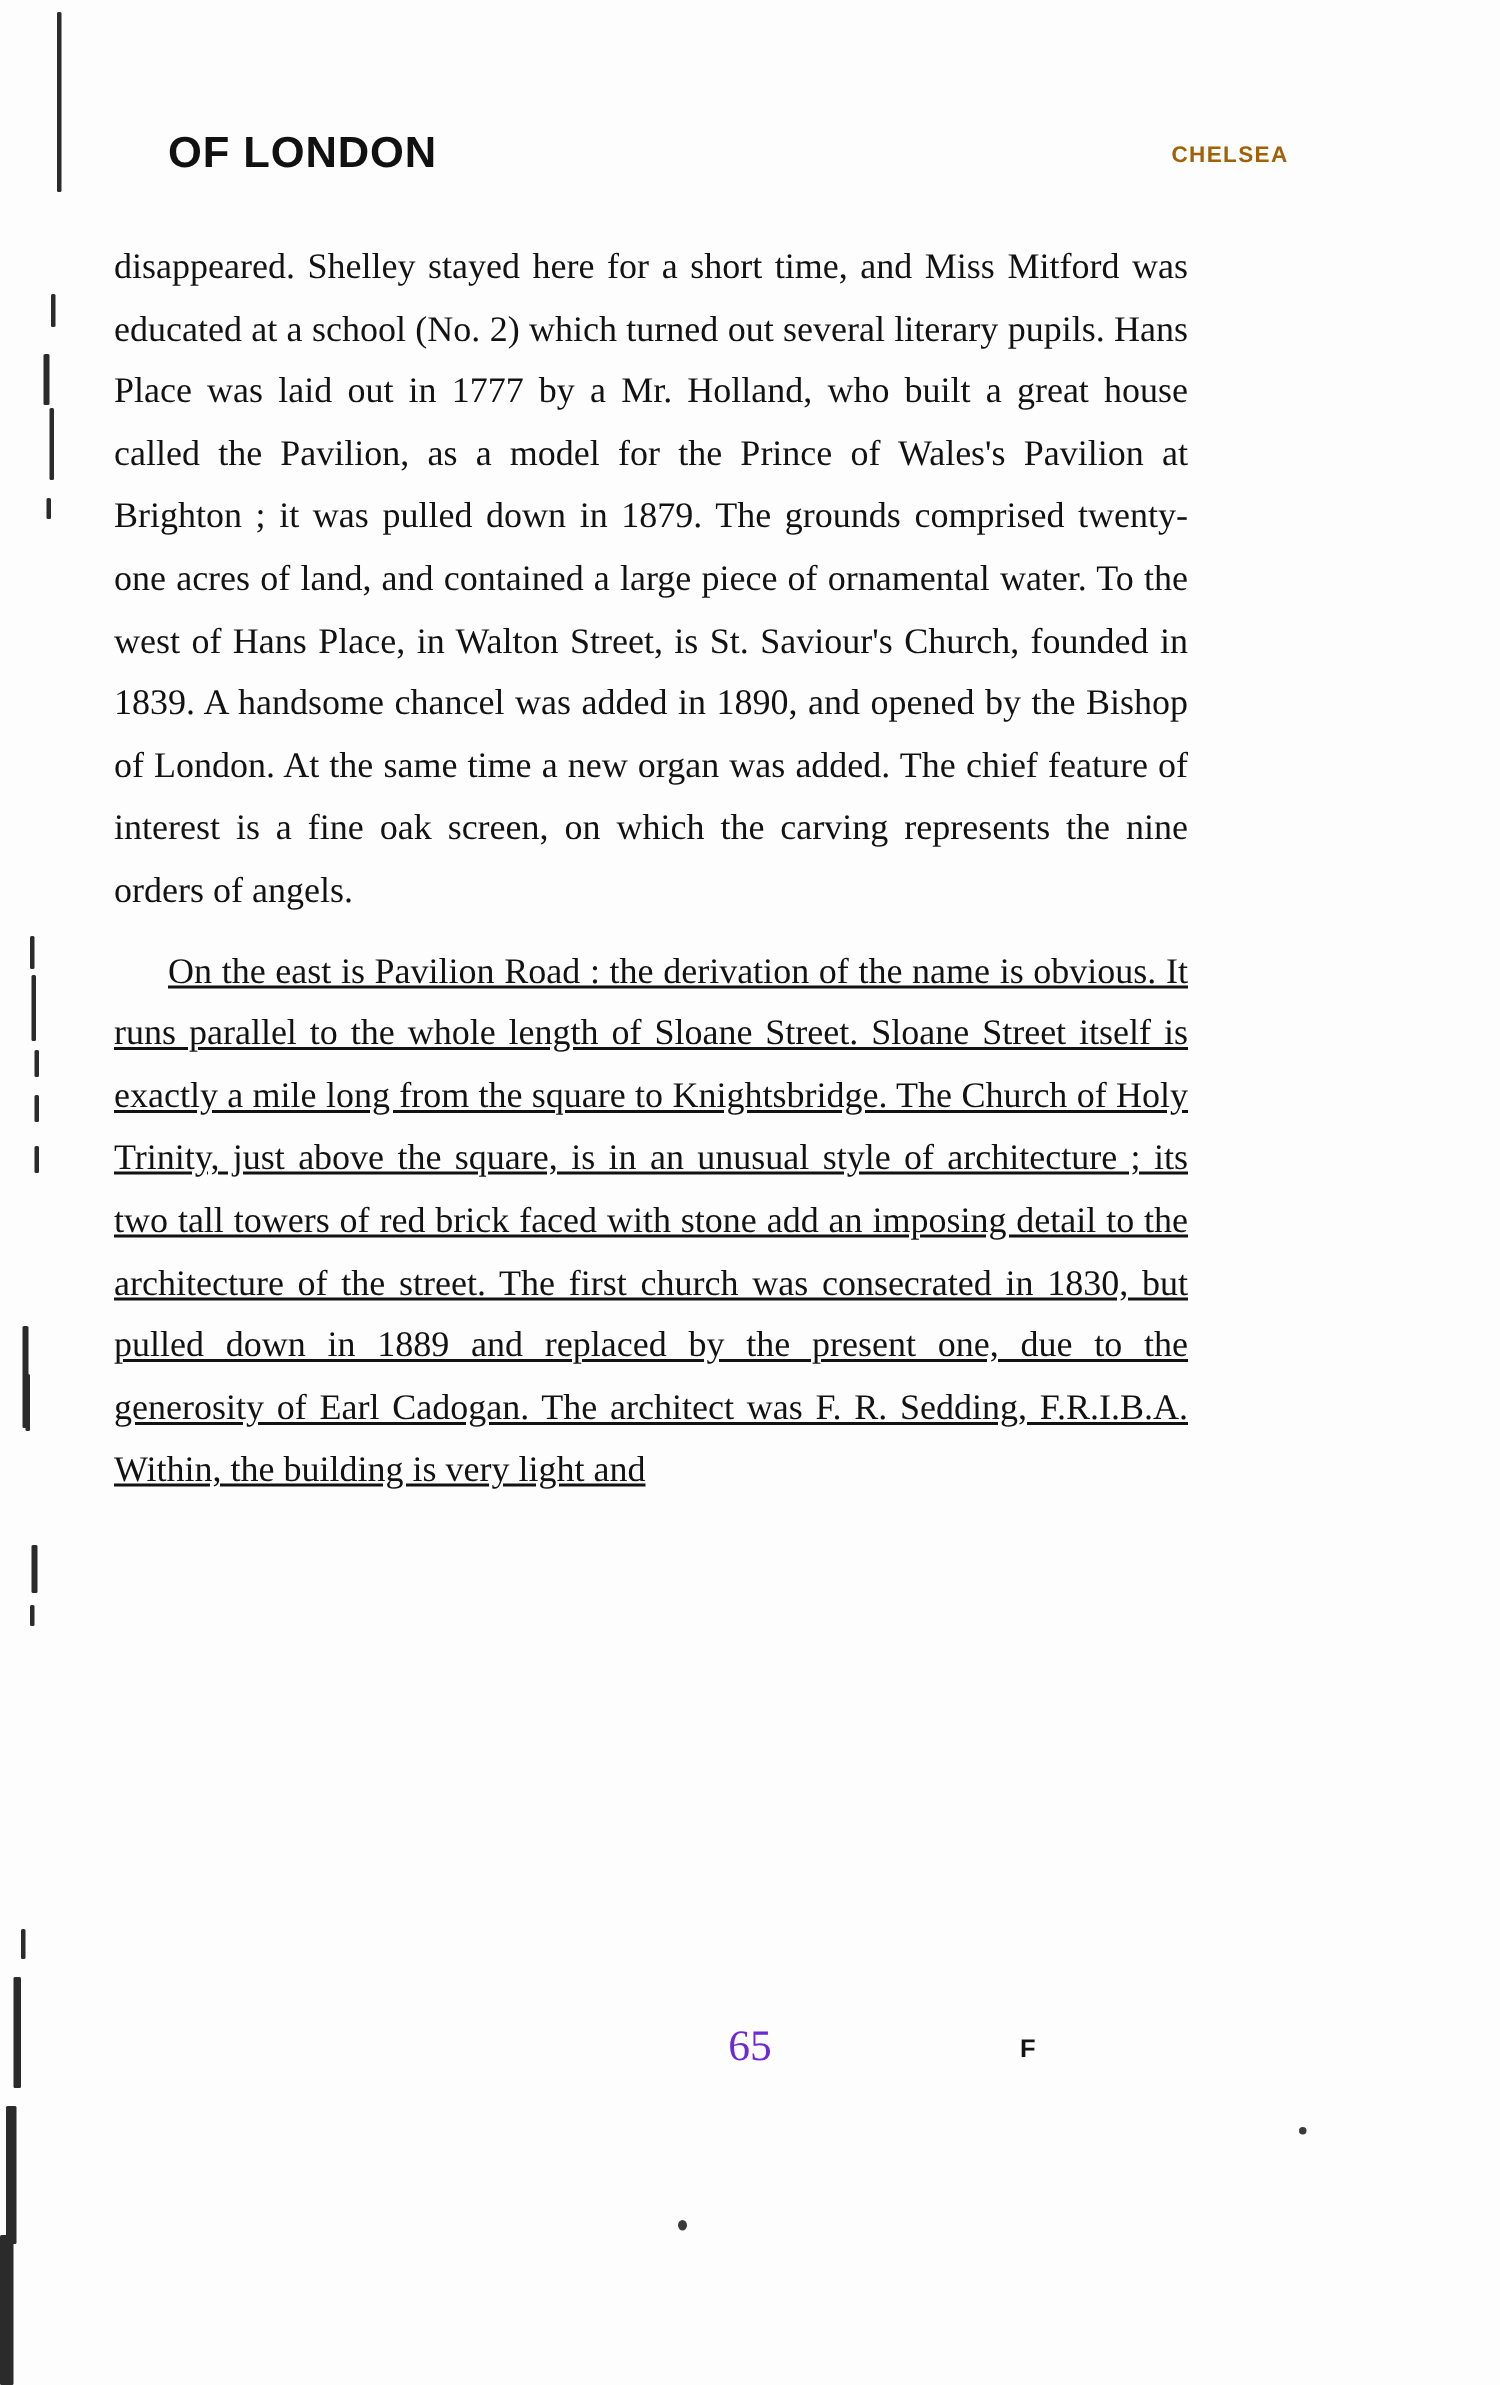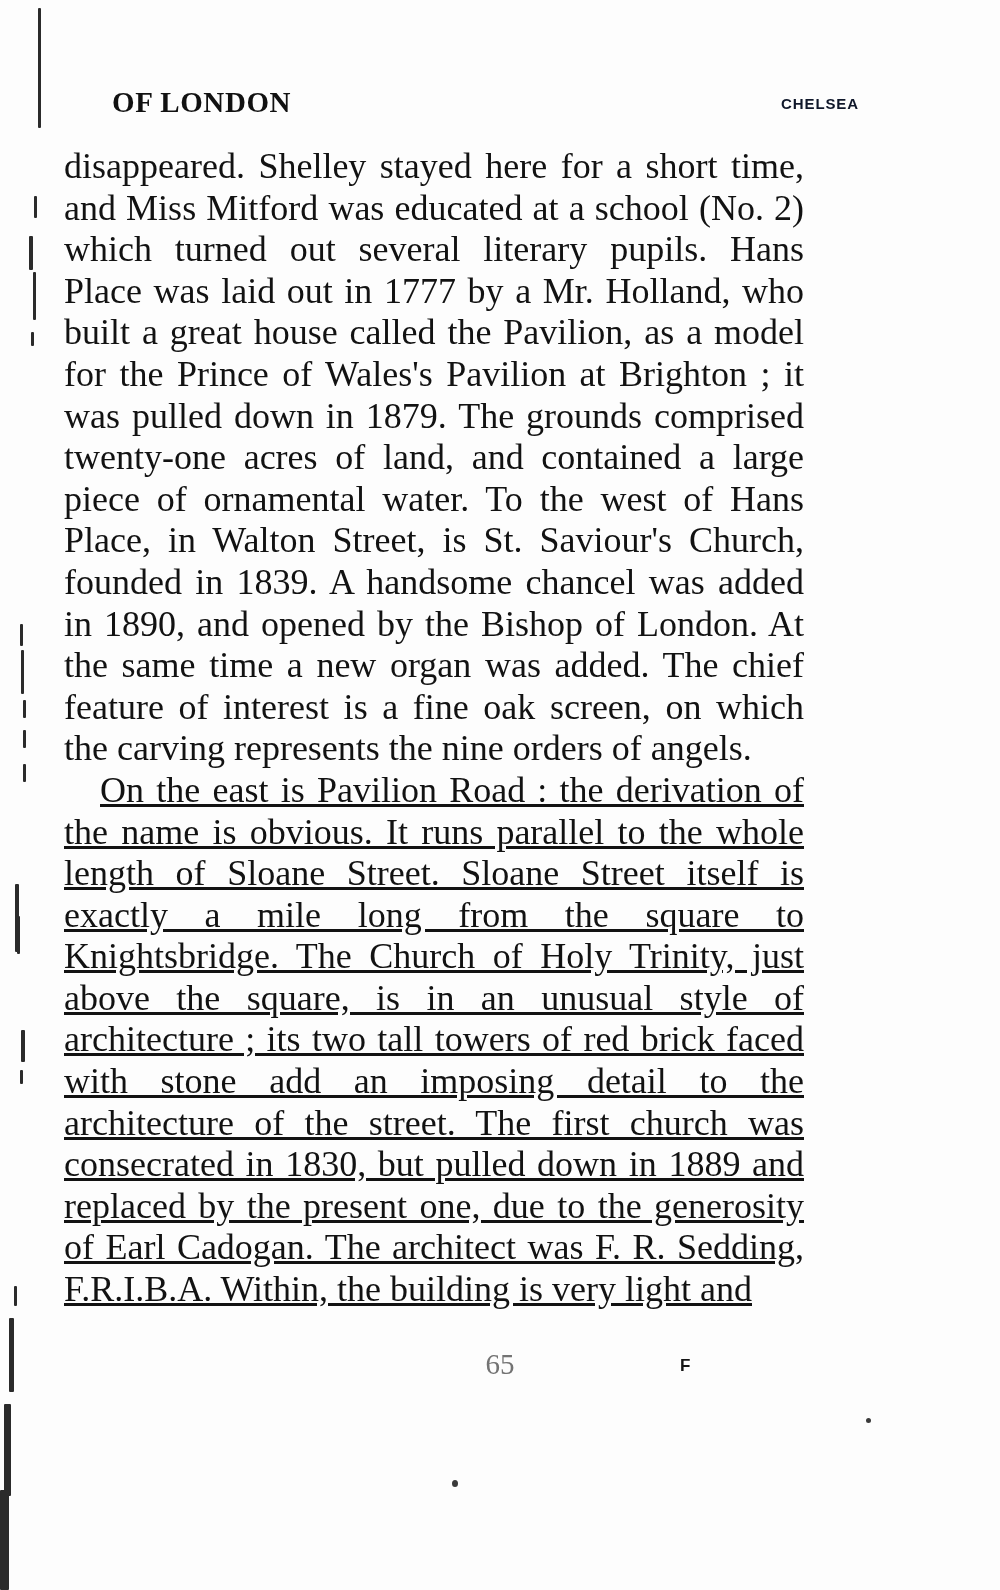--- a/index.html
+++ b/index.html
@@ -36,67 +36,67 @@
     position: absolute;
     left: 112px;
     top: 86px;
     width: 760px;
     height: 34px;
   }
   .running-title {
     position: absolute;
     left: 0;
     top: 0;
-    font-family: Liberation Serif, serif;
+    font-family: Liberation Sans, sans-serif;
     font-weight: bold;
     font-size: 29px;
     letter-spacing: 0.6px;
     color: #111;
   }
   .running-section {
     position: absolute;
     right: 13px;
     top: 9px;
     font-family: "Liberation Sans", sans-serif;
     font-weight: bold;
     font-size: 15px;
     letter-spacing: 0.9px;
-    color: #0f172a;
+    color: #a16207;
   }
 
   
   .body-text {
     position: absolute;
     left: 64px;
     top: 146px;
     width: 740px;
   }
   .para {
-    margin: 0;
-    font-size: 36px;
+    margin: 12px;
+    font-size: 24px;
     line-height: 41.6px;
     text-align: justify;
     text-justify: inter-word;
     color: #121212;
     -webkit-font-smoothing: none;
   }
   .para + .para {
     text-indent: 36px;
     text-decoration: underline;
   }
 
   
   .folio {
     position: absolute;
     left: 0;
     top: 1348px;
     width: 1000px;
     text-align: center;
     font-size: 29px;
-    color: #737373;
+    color: #6d28d9;
   }
   .signature {
     position: absolute;
     left: 680px;
     top: 1356px;
     font-family: "Liberation Sans", sans-serif;
     font-weight: bold;
     font-size: 17px;
     color: #141414;
   }

